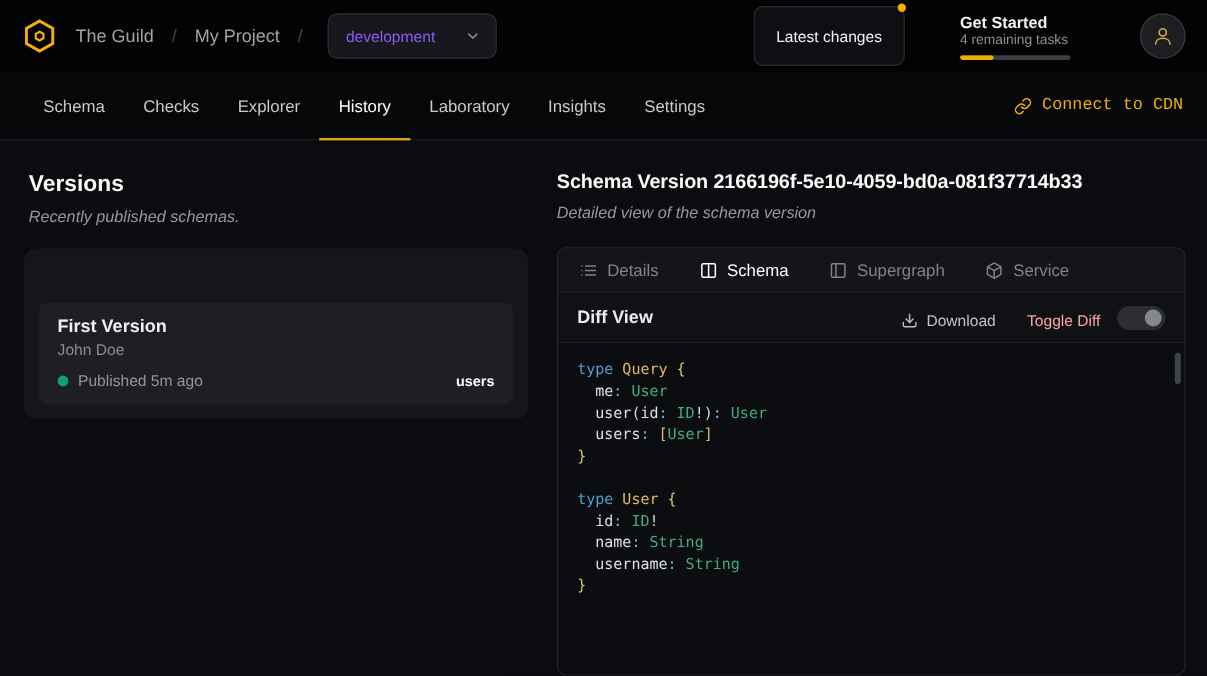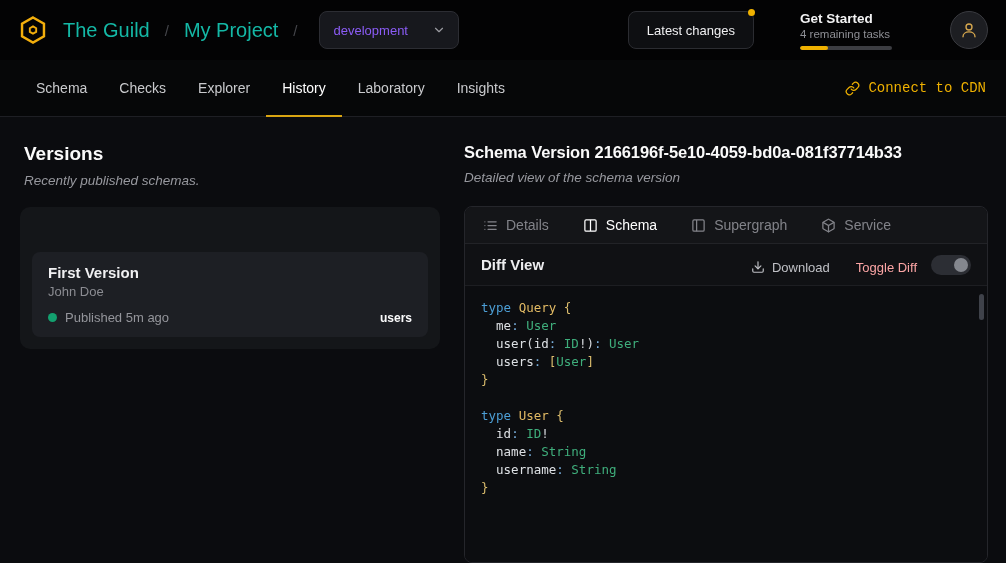--- a/index.html
+++ b/index.html
@@ -8,31 +8,31 @@
     background:#0b0c0f;
     font-family:"Liberation Sans", sans-serif;
     color:#ededef;
     overflow:hidden;
     cursor:default;
   }
   
   .topbar { height:60px; background:#030304; display:flex; align-items:center; padding:0 18px; }
   .brand-group { display:flex; align-items:center; gap:15px; }
   .logo { display:flex; align-items:center; cursor:pointer; }
-  .crumb { color:#14b8a6; font-size:20px; font-weight:500; text-decoration:none; cursor:pointer; }
+  .crumb { color:#a3a3a3; font-size:15px; font-weight:500; text-decoration:none; cursor:pointer; }
   .sep { color:#45464b; font-size:15px; }
   .env-select {
     display:flex; align-items:center; gap:24px; margin-left:6px;
     background:#17181d; border:1px solid #2c2d33; border-radius:8px;
     height:38px; padding:0 12px 0 14px; color:#8b5cf6; font-size:13px;
     font-family:inherit; cursor:pointer;
   }
   .top-right { margin-left:auto; display:flex; align-items:center; gap:46px; }
   .latest-btn {
-    position:relative; height:38px; padding:0 18px;
+    position:relative; height:50px; padding:0 18px;
     background:#0e0f12; border:1px solid #2b2c31; border-radius:8px;
     color:#f0f0f2; font-size:13px; font-family:inherit; cursor:pointer;
   }
   .notif-dot { position:absolute; top:-3px; right:-2px; width:7px; height:7px; border-radius:50%; background:#efb100; }
   .get-started { width:104px; cursor:pointer; }
   .gs-title { font-size:13.5px; font-weight:600; color:#f2f2f3; }
   .gs-sub { font-size:11.5px; color:#8e8f95; margin-top:2px; white-space:nowrap; }
   .gs-bar { margin-top:6px; height:4px; width:92px; background:#3c3d42; border-radius:2px; overflow:hidden; }
   .gs-fill { height:100%; background:#efb100; border-radius:2px; }
   .avatar {
@@ -151,20 +151,23 @@
     </div>
   <div class="nav-tab active">
       <span>History</span>
     </div>
   <div class="nav-tab">
       <span>Laboratory</span>
     </div>
   <div class="nav-tab">
       <span>Insights</span>
     </div>
+  <div class="nav-tab">
+      <span>Settings</span>
+    </div>
   <a class="cdn-link">
     <span>
       <svg width="15" height="15" viewBox="0 0 24 24" fill="none" stroke="currentColor" stroke-width="2" stroke-linecap="round" stroke-linejoin="round">
         <path d="M10 13a5 5 0 0 0 7.54.54l3-3a5 5 0 0 0-7.07-7.07l-1.72 1.71"></path>
         <path d="M14 11a5 5 0 0 0-7.54-.54l-3 3a5 5 0 0 0 7.07 7.07l1.71-1.71"></path>
       </svg>
     </span>
     <span>Connect to CDN</span>
   </a>
 </nav>

